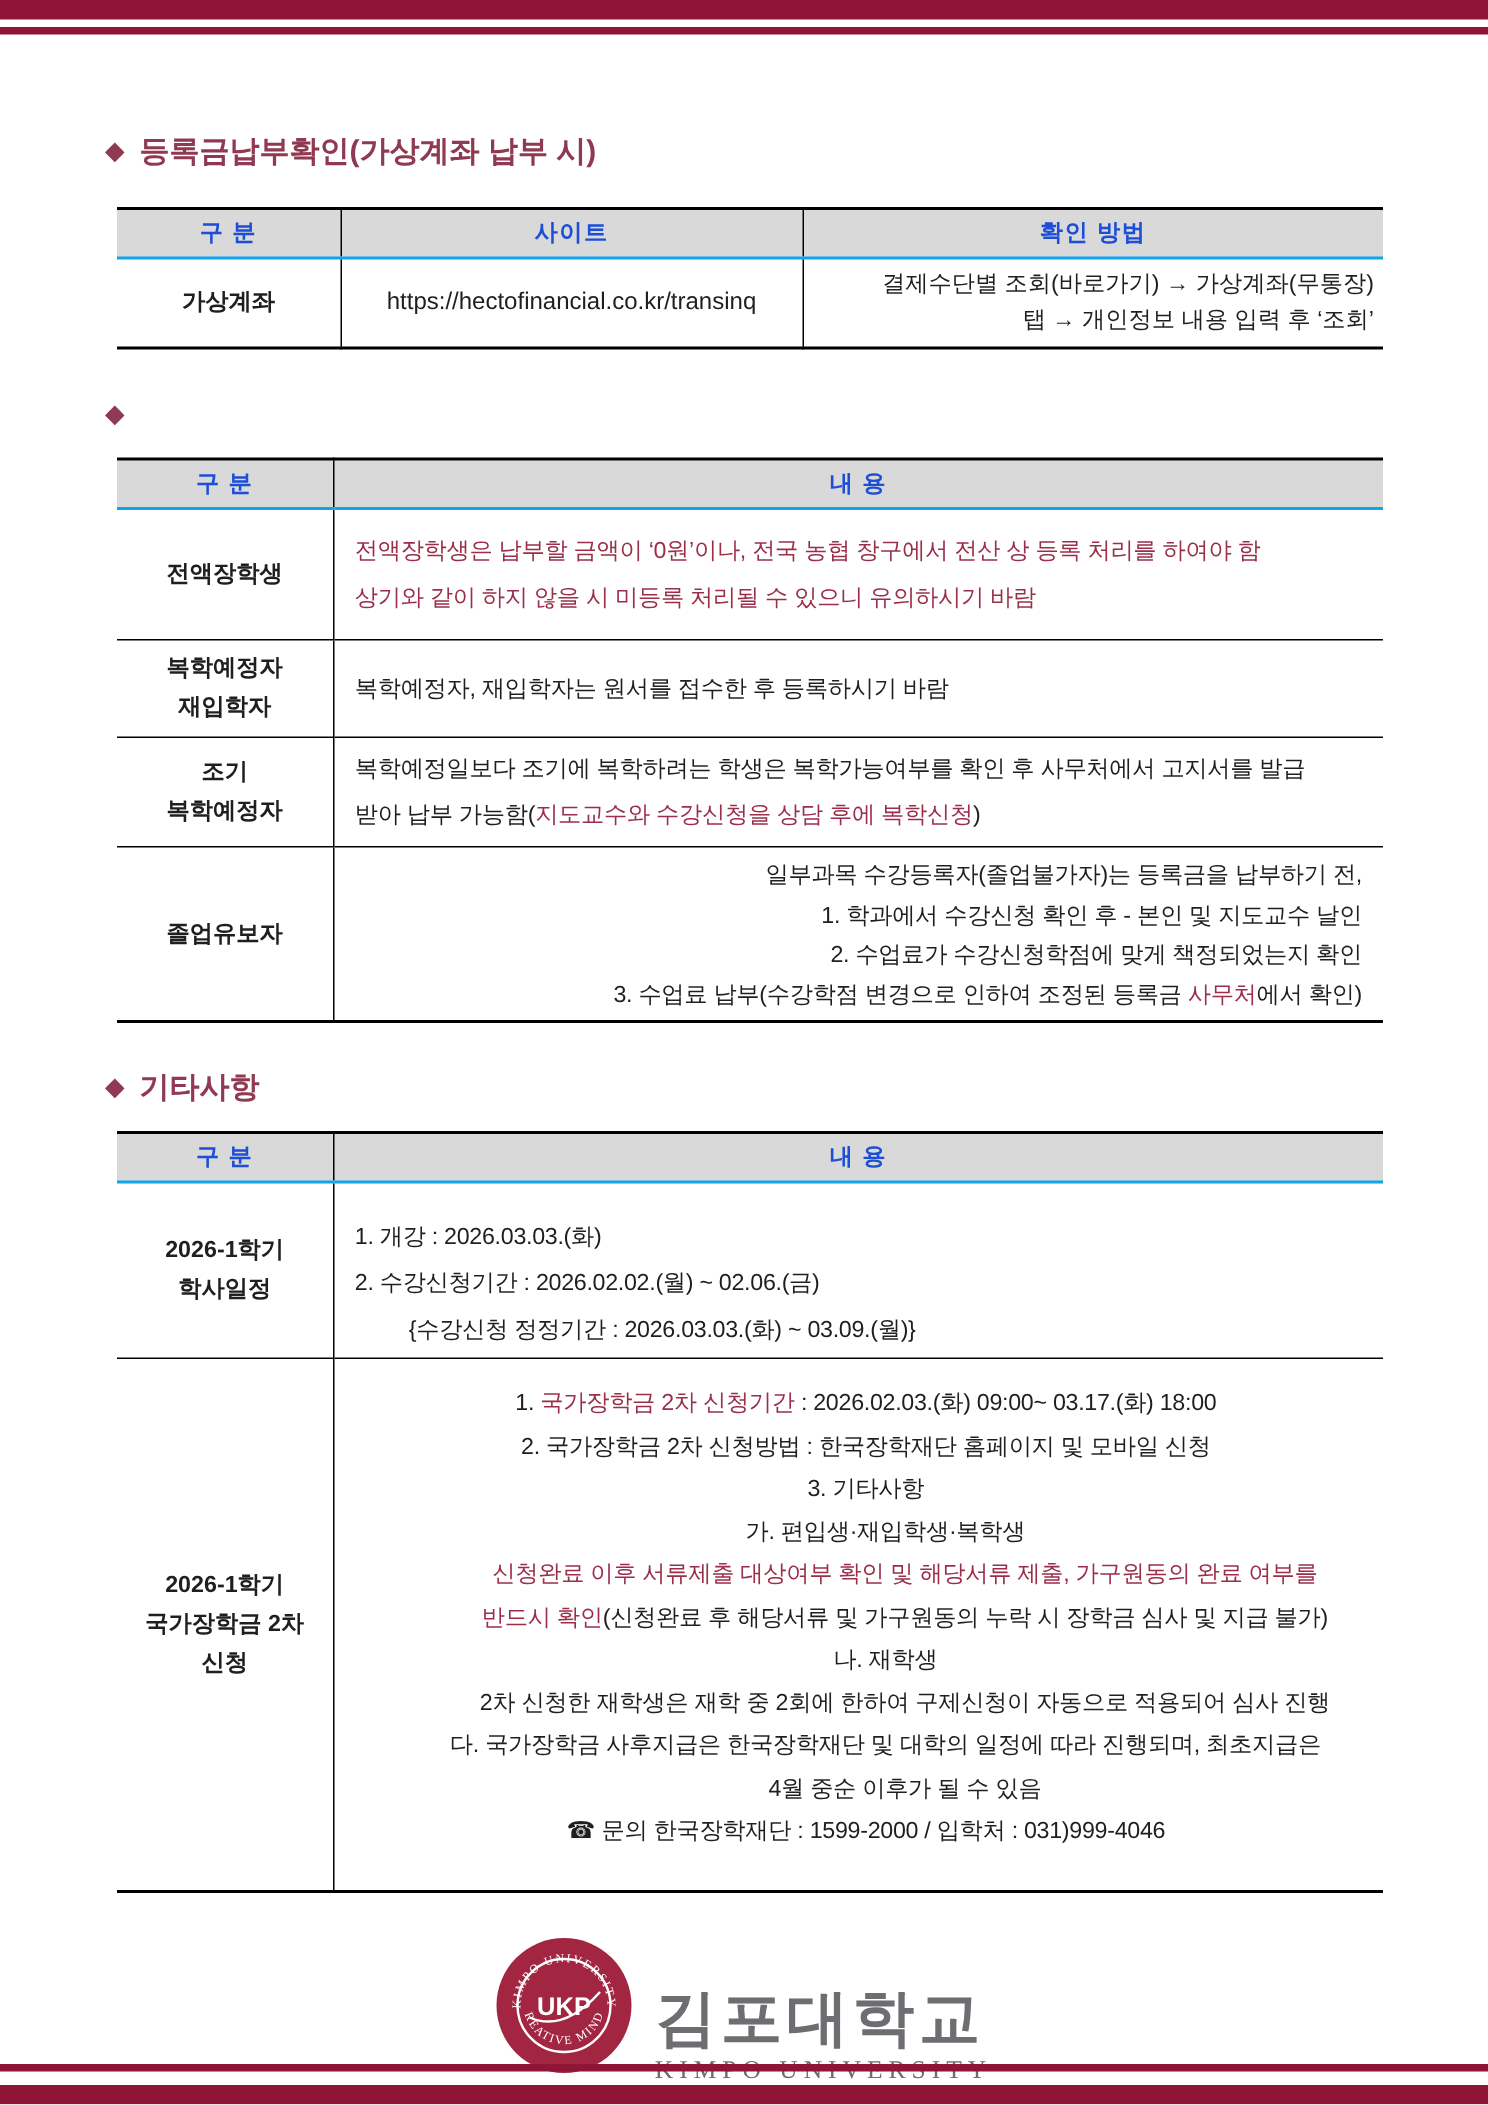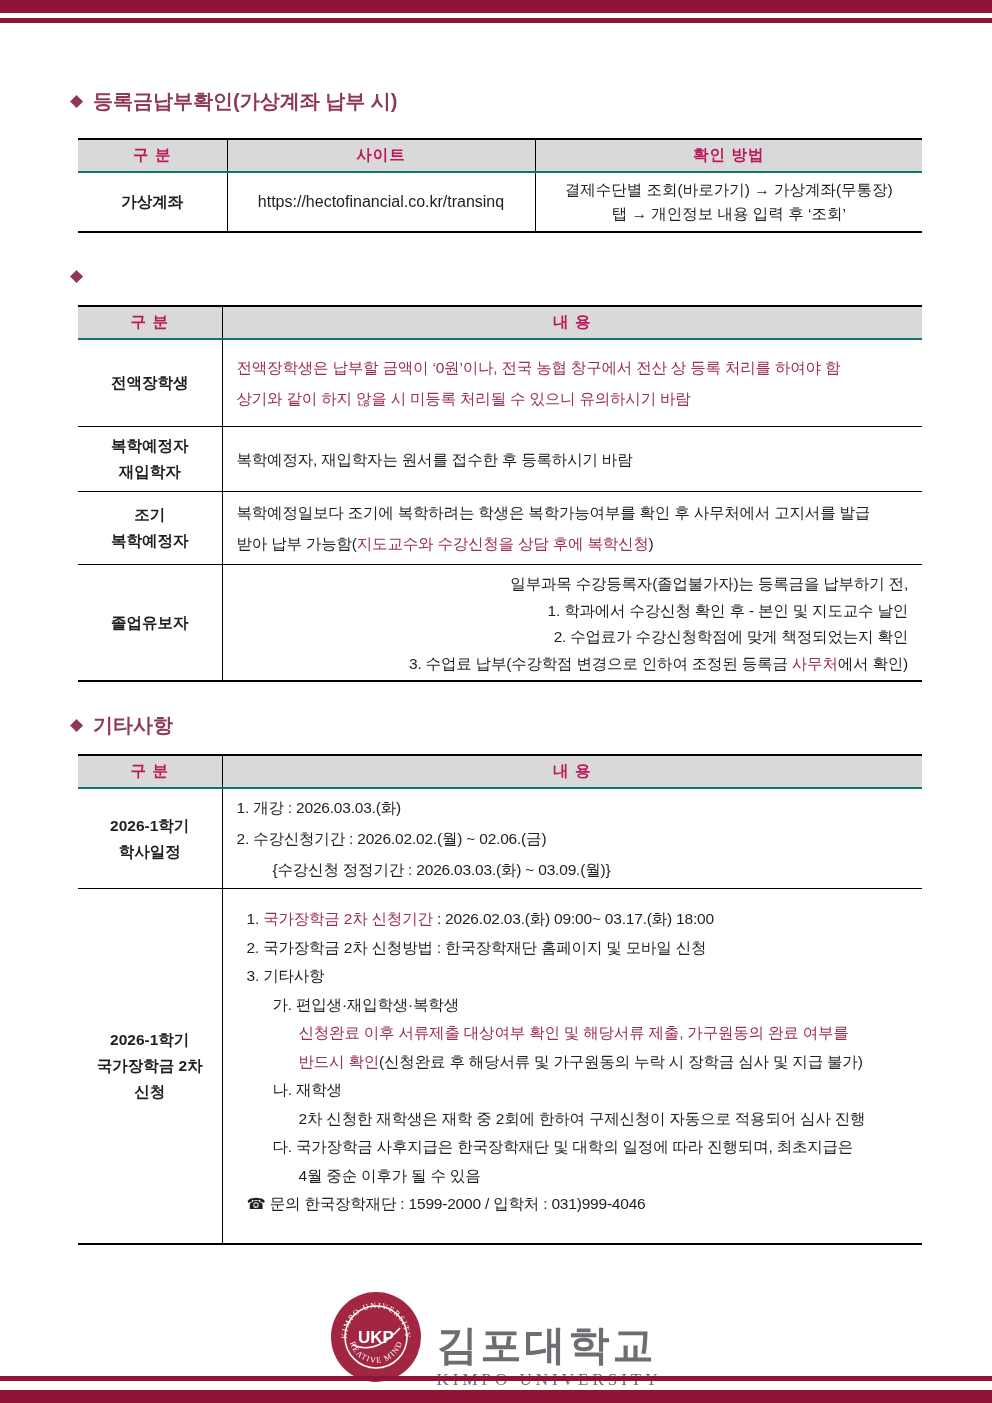--- a/index.html
+++ b/index.html
@@ -28,47 +28,47 @@
   .section-heading{
     display:flex;align-items:center;gap:10px;
     color:var(--heading);font-size:20px;font-weight:bold;
     margin:0 0 0 -8px;line-height:26px;
   }
   .section-heading .diamond{font-size:17px;line-height:26px;}
 
   table{width:100%;border-collapse:collapse;table-layout:fixed;
         border-top:2.5px solid #000;border-bottom:2.5px solid #000;}
   th{
-    background:var(--hdrbg);font-weight:bold;font-size:15.5px;color:#be185d;
-    padding:5px 4px;border-bottom:2px solid #0f766e;letter-spacing:1px;
+    background:var(--hdrbg);font-weight:bold;font-size:15.5px;color:#1d4ed8;
+    padding:5px 4px;border-bottom:2px solid #0ea5e9;letter-spacing:1px;
   }
   th + th, td + td{border-left:1.2px solid #000;}
   tbody tr + tr td{border-top:1px solid #000;}
   td{font-size:15.5px;vertical-align:middle;}
   td.label{text-align:center;font-weight:bold;line-height:26px;padding:6px 2px;}
   td.body{padding:10px 14px;line-height:30px;letter-spacing:-0.2px;}
 
   .t1{margin-top:24px;}
   .t1 td.site{ text-align:center;font-size:16px;padding:12px 6px;}
-  .t1 td.method{text-align:center;line-height:24px;padding:5px 6px;}
+  .t1 td.method{text-align:right;line-height:24px;padding:5px 6px;}
 
   .gap-sec{margin-top:30px;}
   .gap-tbl{margin-top:16px;}
 
   .red{color:var(--redtext);}
   .red-b{color:var(--redtext);font-weight:normal;}
 
   .t2 td.body.r1{line-height:31px;padding-top:12px;padding-bottom:12px;}
   .t2 td.body.r2{line-height:31px;padding-top:8px;padding-bottom:7px;}
   .t2 td.body.r3{line-height:31px;padding-top:5px;padding-bottom:5px;}
   .t2 td.body.r4{line-height:26.5px;padding-top:6px;padding-bottom:3px;text-align:right;}
 
   .t3 td.body.r1{line-height:31px;padding-top:6px;padding-bottom:6px;}
-  .t3 td.body.r2{line-height:31px;padding-top:3px;padding-bottom:3px;}
-  .t3 td.body.r3{line-height:28.5px;padding-top:16px;padding-bottom:24px;vertical-align:top;}
+  .t3 td.body.r2{line-height:31px;padding-top:20px;padding-bottom:3px;}
+  .t3 td.body.r3{line-height:28.5px;padding-top:16px;padding-bottom:24px;vertical-align:top;text-align:center;}
   .ind1{padding-left:10px;}
   .ind2{padding-left:36px;}
   .ind3{padding-left:62px;}
   .line{display:block;}
 
   .footer{
     position:absolute;left:0;right:0;top:1283px;
     display:flex;justify-content:center;align-items:center;gap:14px;
   }
   .emblem{width:92px;height:92px;flex:0 0 auto;}

